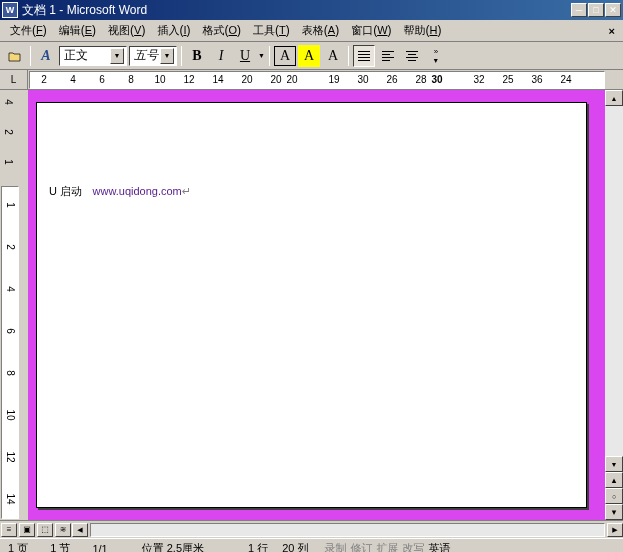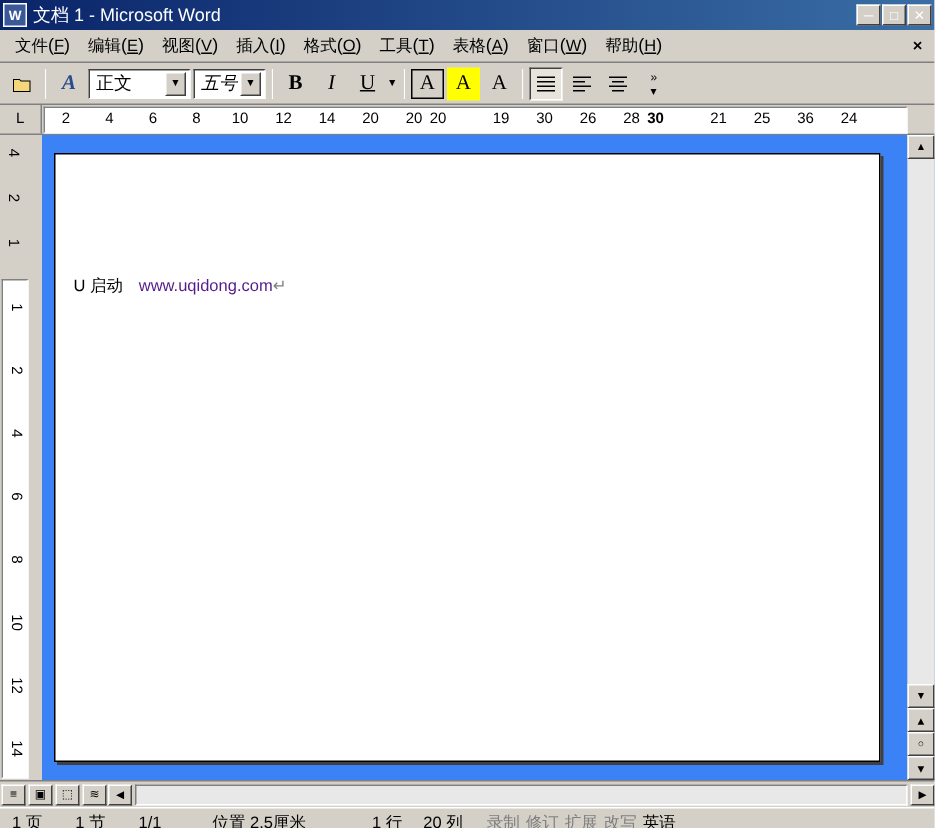--- a/index.html
+++ b/index.html
@@ -27,21 +27,21 @@
 .fmt-i { font-style: italic; }
 .fmt-u { text-decoration: underline; }
 .boxed { border: 1px solid #000 !important; padding: 1px 3px; height: auto; }
 .highlight { background: #ffff00; }
 .align-btn { width: 22px; height: 22px; display: flex; flex-direction: column; justify-content: center; align-items: center; gap: 2px; cursor: default; border: 1px solid transparent; padding: 4px; }
 .align-line { height: 1px; background: #000; }
 .ruler-row { display: flex; height: 20px; background: #d4d0c8; border-bottom: 1px solid #808080; }
 .ruler-corner { width: 28px; display: flex; align-items: center; justify-content: center; border-right: 1px solid #808080; font-size: 10px; }
 .h-ruler { flex: 1; background: #fff; position: relative; border: 1px solid; border-color: #808080 #fff #fff #808080; height: 18px; margin: 1px 18px 1px 1px; }
 .ruler-num { position: absolute; top: 2px; font-size: 10px; transform: translateX(-50%); }
-.workspace { display: flex; height: 430px; background: #3b82f6; }
+.workspace { display: flex; height: 430px; background: #d946ef; }
 .v-ruler { width: 18px; background: #fff; border: 1px solid; border-color: #808080 #fff #fff #808080; position: relative; margin: 1px; }
 .v-ruler-gray { width: 18px; background: #d4d0c8; position: relative; }
 .v-ruler-num { position: absolute; left: 3px; font-size: 10px; transform: translateY(-50%); writing-mode: vertical-rl; }
 .doc-area { flex: 1; background: #fff; margin: 12px 18px 12px 8px; border: 1px solid #000; box-shadow: 2px 2px 0 #404040; position: relative; padding: 80px 12px 12px 12px; }
 .doc-text { font-family: "Times New Roman", SimSun, serif; font-size: 14px; color: #000; }
 .doc-link { color: #551a8b; }
 .para-mark { color: #808080; font-size: 11px; }
 .vscroll { width: 18px; background: #d4d0c8; display: flex; flex-direction: column; }
 .scroll-btn { height: 16px; background: #d4d0c8; border: 1px solid; border-color: #fff #404040 #404040 #fff; display: flex; align-items: center; justify-content: center; font-size: 7px; cursor: default; }
 .scroll-track { flex: 1; background: #e8e8e8; }
@@ -136,21 +136,21 @@
       <span class="ruler-num" style="left: 159px;">12</span>
       <span class="ruler-num" style="left: 188px;">14</span>
       <span class="ruler-num" style="left: 217px;">20</span>
       <span class="ruler-num" style="left: 246px;">20</span>
       <span class="ruler-num" style="left: 262px;">20</span>
       <span class="ruler-num" style="left: 304px;">19</span>
       <span class="ruler-num" style="left: 333px;">30</span>
       <span class="ruler-num" style="left: 362px;">26</span>
       <span class="ruler-num" style="left: 391px;">28</span>
       <span class="ruler-num" style="left: 407px; font-weight: bold;">30</span>
-      <span class="ruler-num" style="left: 449px;">21</span>
+      <span class="ruler-num" style="left: 449px;">32</span>
       <span class="ruler-num" style="left: 478px;">25</span>
       <span class="ruler-num" style="left: 507px;">36</span>
       <span class="ruler-num" style="left: 536px;">24</span>
     </div>
 </div>
 
 <div class="workspace">
   <div class="left-col">
     <div class="v-ruler-gray" style="height:95px" id="v-ruler-top">
         <span class="v-ruler-num" style="top: 12px;">4</span>

